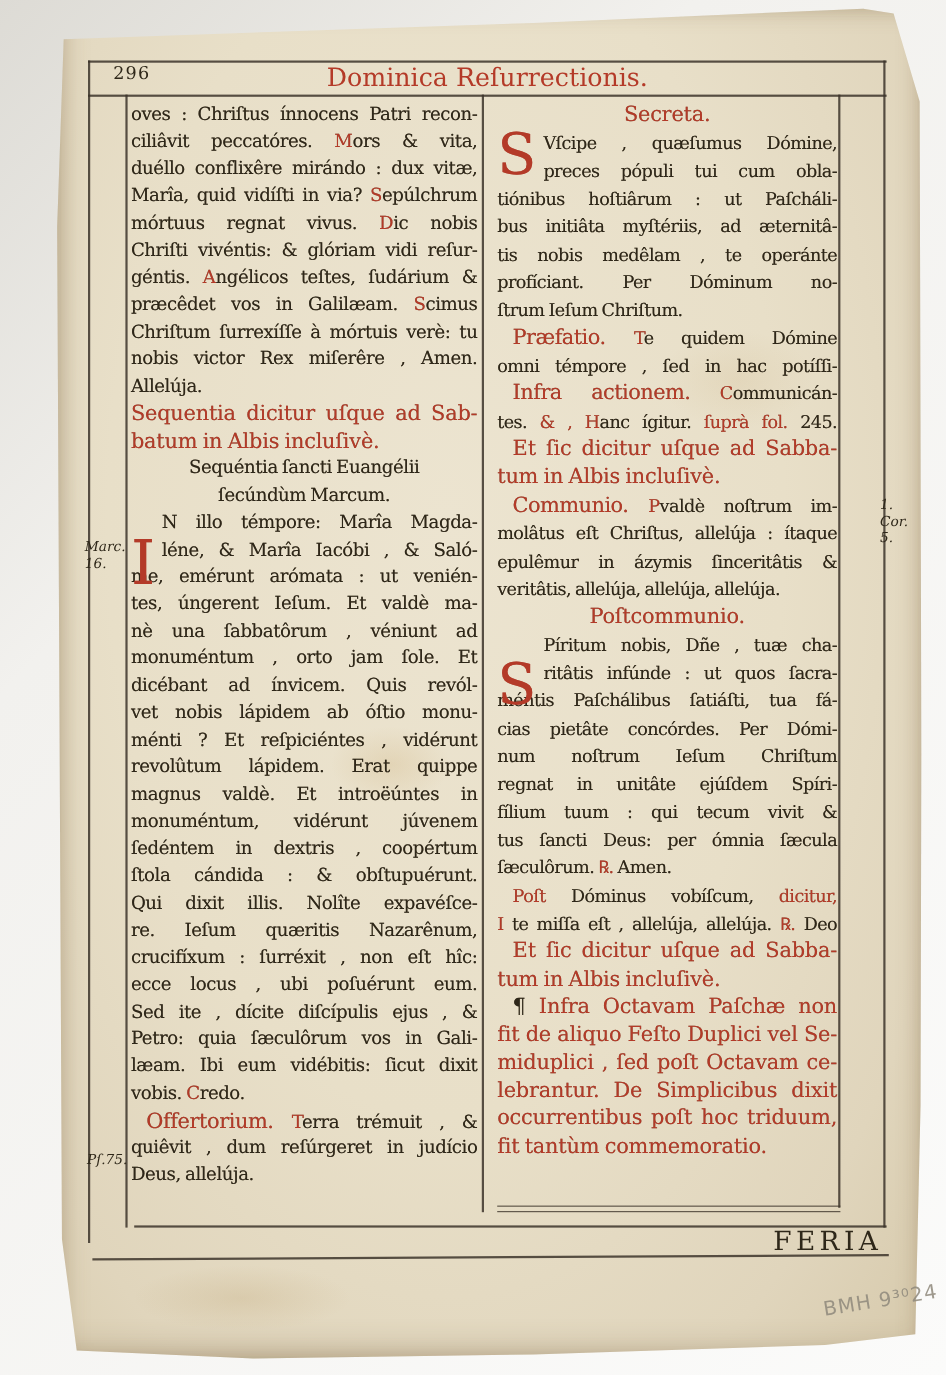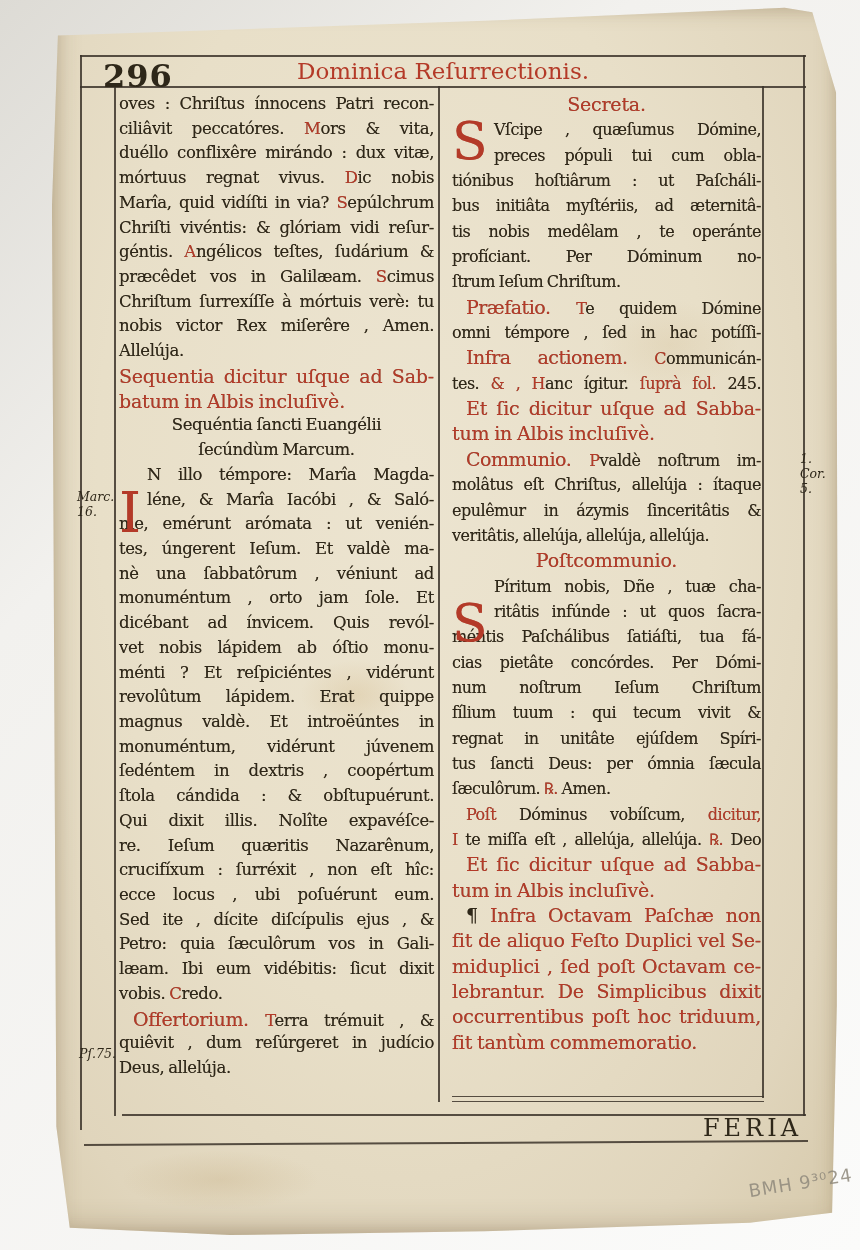--- a/index.html
+++ b/index.html
@@ -17,21 +17,21 @@
     box-shadow:inset 16px 0 26px -12px rgba(120,95,55,.40),
                inset -14px 0 22px -12px rgba(120,95,55,.34),
                inset 0 -22px 30px -14px rgba(110,85,50,.45),
                inset 0 14px 22px -12px rgba(120,95,55,.28);}
   .stain{position:absolute;border-radius:50%;pointer-events:none;}
   .stain.s1{left:300px;top:660px;width:110px;height:70px;background:radial-gradient(ellipse,rgba(190,150,80,.18),rgba(190,150,80,0) 70%);}
   .stain.s2{left:600px;top:300px;width:140px;height:90px;background:radial-gradient(ellipse,rgba(185,150,90,.12),rgba(185,150,90,0) 70%);}
   .stain.s3{left:120px;top:1150px;width:200px;height:60px;background:radial-gradient(ellipse,rgba(170,135,75,.16),rgba(170,135,75,0) 70%);}
   .rule{position:absolute;background:var(--rule);opacity:.85;}
   
-  .pagenum{position:absolute;left:103px;top:57px;font-size:32px;color:var(--ink);letter-spacing:1px;font-weight:bold;}
+  .pagenum{position:absolute;left:103px;top:57px;font-size:16px;color:var(--ink);letter-spacing:1px;}
   .runhead{position:absolute;left:80px;top:58px;width:726px;text-align:center;font-size:23px;color:var(--red);}
   
   .col{position:absolute;color:var(--ink);}
   #col-left{left:119px;top:92px;width:315px;}
   #col-right{left:452px;top:92px;width:309px;}
   #col-left .line{height:24.72px;line-height:24.72px;font-size:16.5px;letter-spacing:-.4px;word-spacing:-1px;}
   #col-right .line{height:25.35px;line-height:25.35px;font-size:16px;letter-spacing:-.5px;word-spacing:-1px;}
   .line{text-align:justify;text-align-last:justify;white-space:nowrap;text-shadow:0 0 .4px rgba(55,40,20,.55);}
   .line.end{text-align-last:left;}
   .line.c{text-align:center;text-align-last:center;}
@@ -85,22 +85,22 @@
 <div class="mnote" id="mn-cor">
   <div>1. Cor.</div>
   <div>5.</div>
 </div>
 
 <div class="col" id="col-left">
   <span class="dropcap" id="dc-gospel">I</span>
 <div class="line "><span>oves : Chriſtus ínnocens Patri recon-</span></div>
     <div class="line "><span>ciliâvit peccatóres. </span><span class="red">M</span><span>ors &amp; vita,</span></div>
     <div class="line "><span>duéllo conflixêre mirándo : dux vitæ,</span></div>
+    <div class="line "><span>Marîa, quid vidíſti in via? </span><span class="red">S</span><span>epúlchrum</span></div>
     <div class="line "><span>mórtuus regnat vivus. </span><span class="red">D</span><span>ic nobis</span></div>
-    <div class="line "><span>Marîa, quid vidíſti in via? </span><span class="red">S</span><span>epúlchrum</span></div>
     <div class="line "><span>Chriſti vivéntis: &amp; glóriam vidi reſur-</span></div>
     <div class="line "><span>géntis. </span><span class="red">A</span><span>ngélicos teſtes, ſudárium &amp;</span></div>
     <div class="line "><span>præcêdet vos in Galilæam. </span><span class="red">S</span><span>cimus</span></div>
     <div class="line "><span>Chriſtum ſurrexíſſe à mórtuis verè: tu</span></div>
     <div class="line "><span>nobis victor Rex miſerêre , Amen.</span></div>
     <div class="line end"><span>Allelúja.</span></div>
     <div class="line big"><span class="red">Sequentia dicitur uſque ad Sab-</span></div>
     <div class="line big end"><span class="red">batum in Albis incluſivè.</span></div>
     <div class="line c"><span>Sequéntia ſancti Euangélii</span></div>
     <div class="line c"><span>ſecúndùm Marcum.</span></div>
@@ -150,22 +150,22 @@
     <div class="line ind"><span class="red rh">Communio. </span><span class="red">P</span><span>valdè noſtrum im-</span></div>
     <div class="line "><span>molâtus eſt Chriſtus, allelúja : ítaque</span></div>
     <div class="line "><span>epulêmur in ázymis ſinceritâtis &amp;</span></div>
     <div class="line end"><span>veritâtis, allelúja, allelúja, allelúja.</span></div>
     <div class="line c big"><span class="red">Poſtcommunio.</span></div>
     <div class="line padS"><span>Píritum nobis, Dñe , tuæ cha-</span></div>
     <div class="line padS"><span>ritâtis infúnde : ut quos ſacra-</span></div>
     <div class="line "><span>méntis Paſchálibus ſatiáſti, tua fá-</span></div>
     <div class="line "><span>cias pietâte concórdes. Per Dómi-</span></div>
     <div class="line "><span>num noſtrum Ieſum Chriſtum</span></div>
+    <div class="line "><span>regnat in unitâte ejúſdem Spíri-</span></div>
     <div class="line "><span>fílium tuum : qui tecum vivit &amp;</span></div>
-    <div class="line "><span>regnat in unitâte ejúſdem Spíri-</span></div>
     <div class="line "><span>tus ſancti Deus: per ómnia ſæcula</span></div>
     <div class="line end"><span>ſæculôrum. </span><span class="red">℞.</span><span> Amen.</span></div>
     <div class="line ind"><span class="red">Poſt </span><span>Dóminus vobíſcum, </span><span class="red">dicitur,</span></div>
     <div class="line "><span class="red">I </span><span>te miſſa eſt , allelúja, allelúja. </span><span class="red">℞.</span><span> Deo</span></div>
     <div class="line big ind"><span class="red">Et ſic dicitur uſque ad Sabba-</span></div>
     <div class="line big end"><span class="red">tum in Albis incluſivè.</span></div>
     <div class="line big ind"><span>¶ </span><span class="red">Infra Octavam Paſchæ non</span></div>
     <div class="line big"><span class="red">fit de aliquo Feſto Duplici vel Se-</span></div>
     <div class="line big"><span class="red">miduplici , ſed poſt Octavam ce-</span></div>
     <div class="line big"><span class="red">lebrantur. De Simplicibus dixit</span></div>

